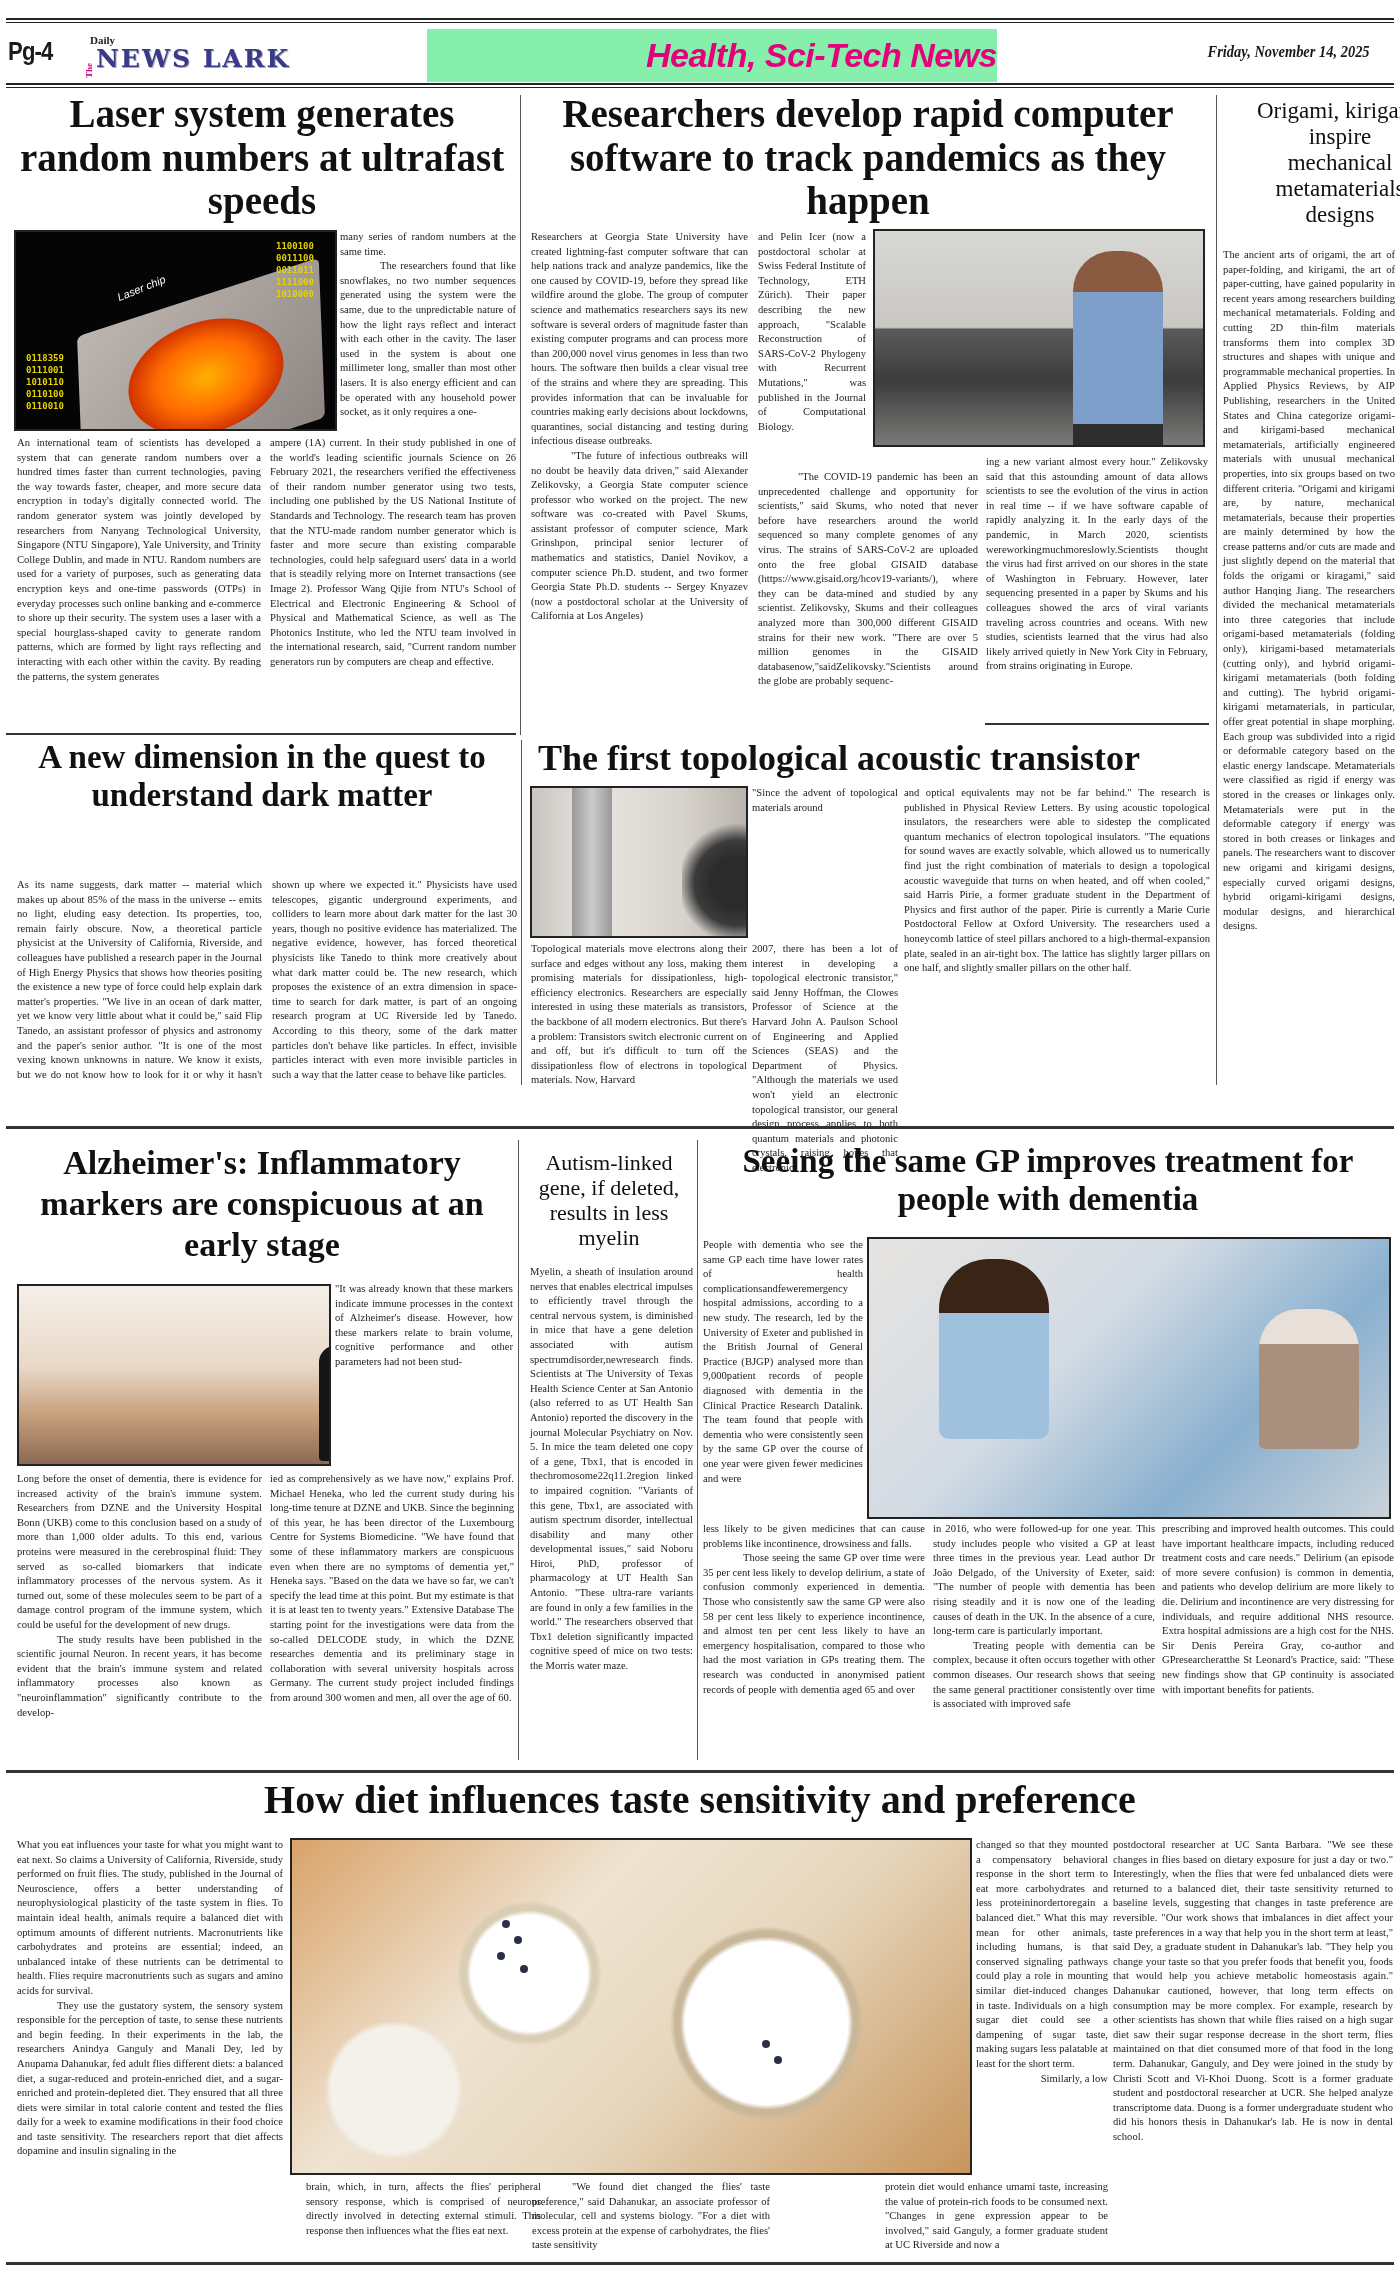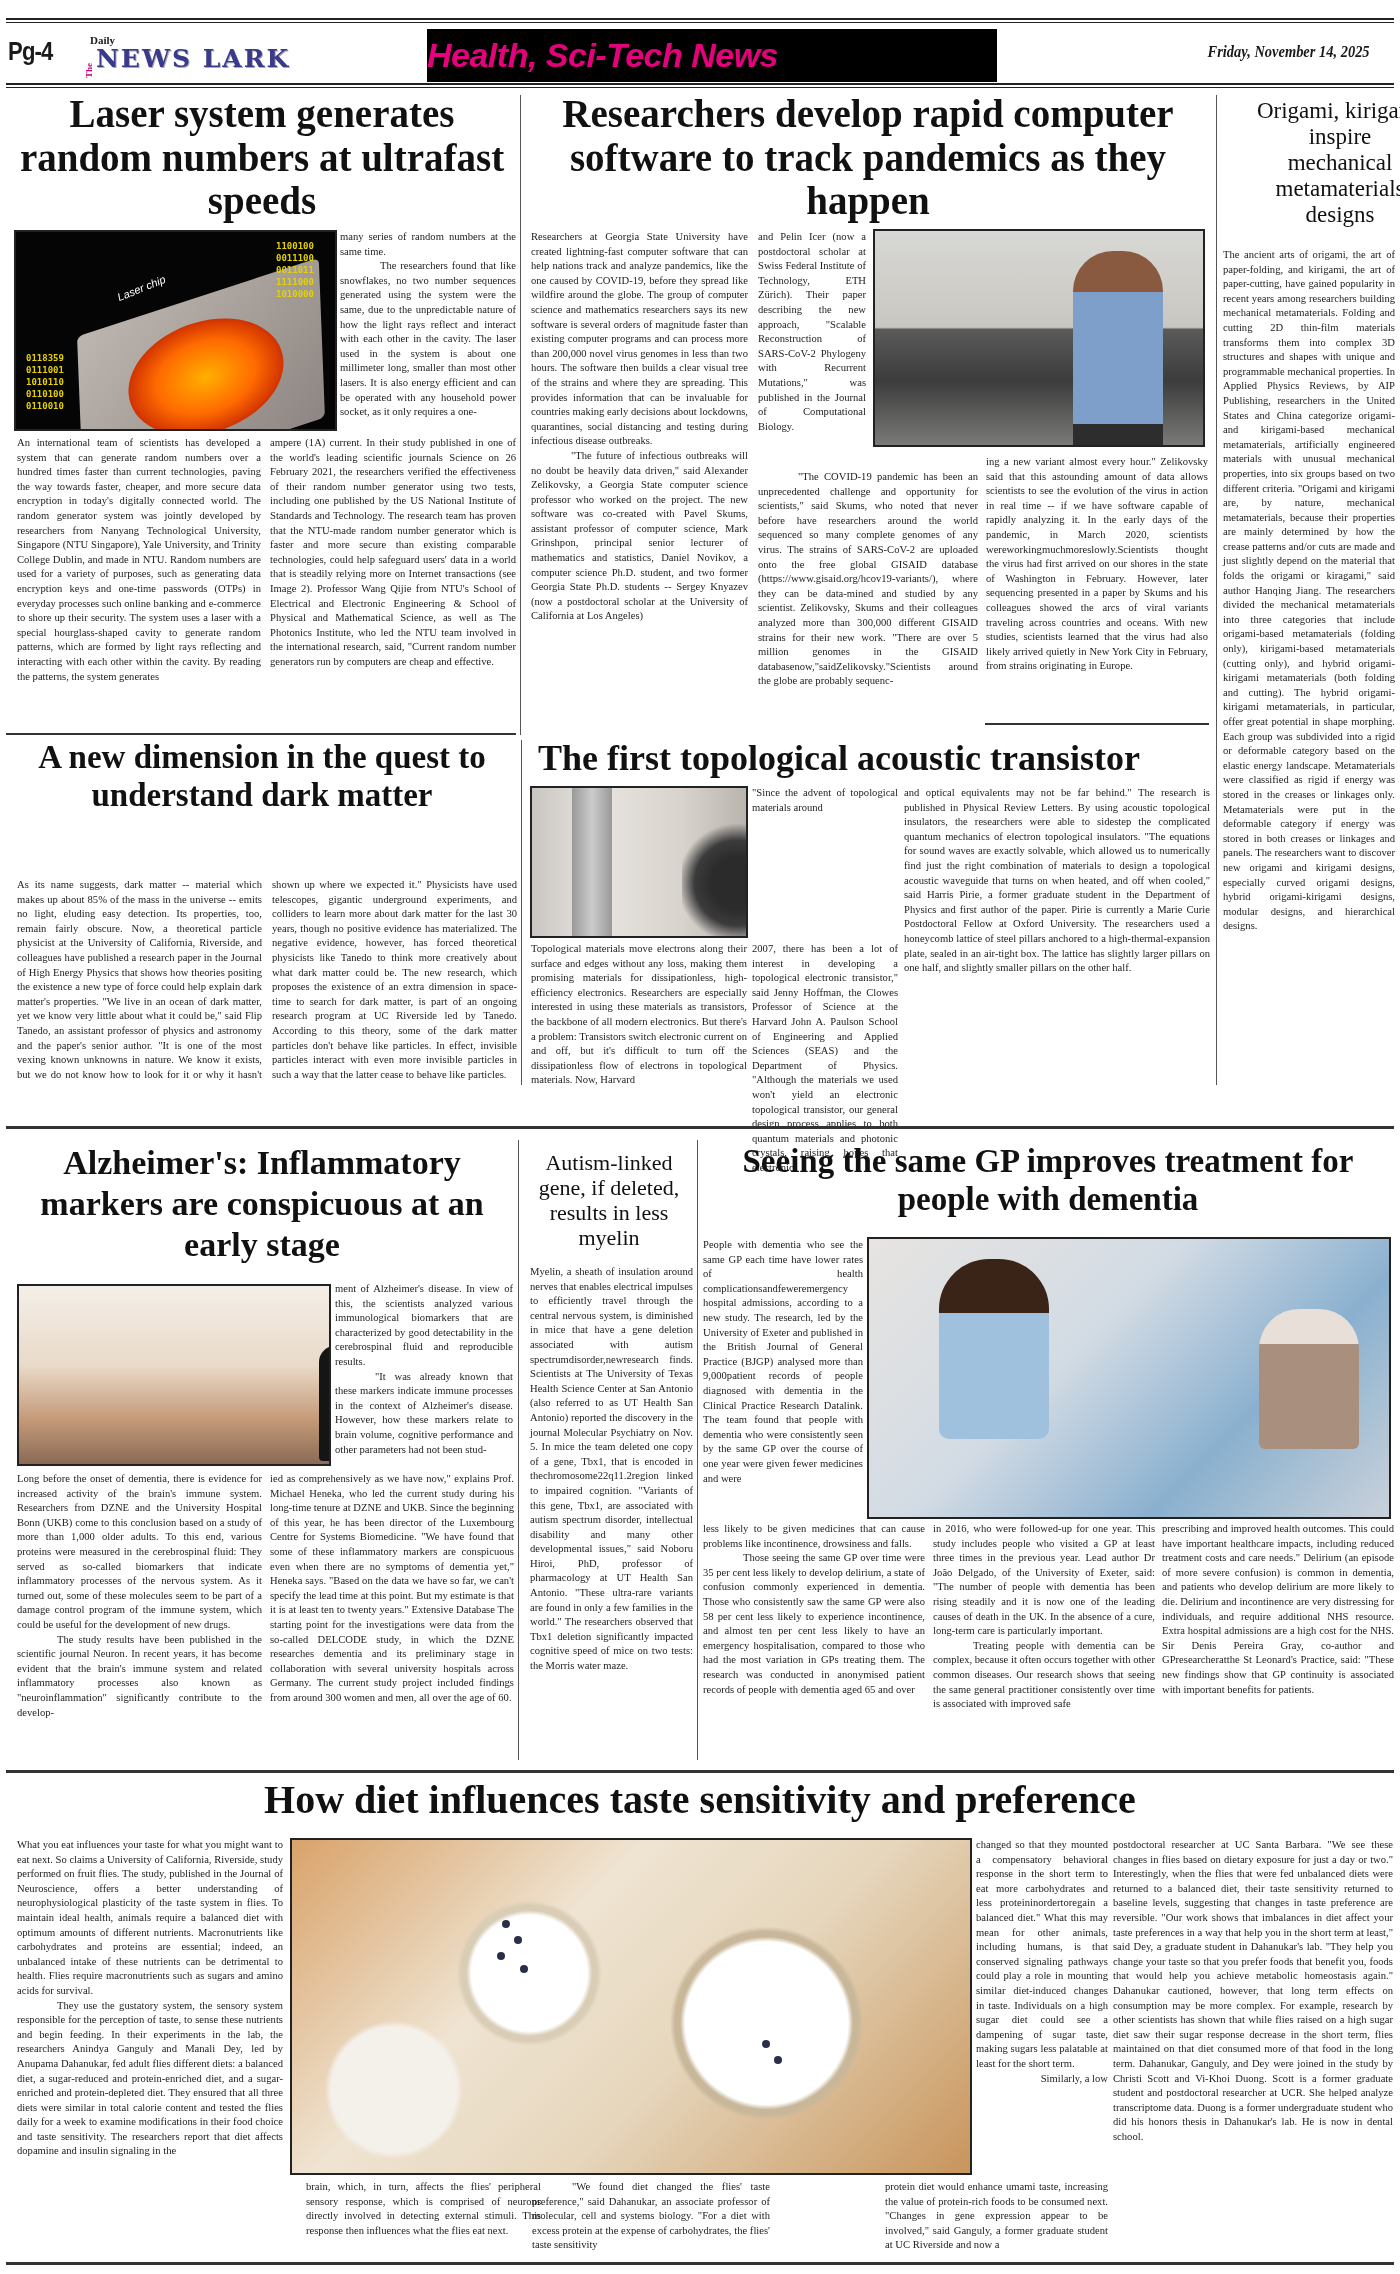--- a/index.html
+++ b/index.html
@@ -7,21 +7,21 @@
   body { position: relative; font-family: "Liberation Serif", "DejaVu Serif", serif; color: #1a1a1a; }
   .abs { position: absolute; }
   .rule2 { position: absolute; left: 6px; right: 6px; height: 5px; border-top: 2px solid #222; border-bottom: 1px solid #222; }
   .hr { position: absolute; height: 0; border-top: 2px solid #333; }
   .vr { position: absolute; width: 0; border-left: 1px solid #555; }
   
   .pg { left: 8px; top: 36px; font-family: "Liberation Sans", sans-serif; font-weight: bold; font-size: 26px; letter-spacing: -1px; transform: scaleX(0.85); transform-origin: left; }
   .logo-daily { left: 90px; top: 34px; font-size: 11px; font-weight: bold; font-family: "Liberation Serif", serif; }
   .logo-the { left: 84px; top: 52px; font-size: 9px; color: #c4007a; font-weight: bold; transform: rotate(-90deg); transform-origin: left top; }
   .logo-main { left: 96px; top: 44px; font-family: "DejaVu Serif", serif; font-size: 25px; font-weight: bold; color: #3a3a8a; letter-spacing: 2px; text-shadow: 1px 1px 0 #aab; }
-  .section-banner { left: 427px; top: 29px; width: 570px; height: 53px; background: #000000; display: flex; align-items: center; justify-content: flex-start; }
+  .section-banner { left: 427px; top: 29px; width: 570px; height: 53px; background: #86efac; display: flex; align-items: center; justify-content: flex-end; }
   .section-banner span { font-family: "Liberation Sans", sans-serif; font-style: italic; font-weight: bold; font-size: 34px; color: #e5007c; letter-spacing: -0.5px; }
   .date { right: 30px; top: 42px; font-style: italic; font-weight: bold; font-size: 17px; transform: scaleX(0.85); transform-origin: right; }
   
   .hl { font-family: "Liberation Serif", serif; font-weight: bold; text-align: center; line-height: 1.12; color: #111; }
   .hl-light { font-family: "Liberation Serif", serif; font-weight: normal; text-align: center; line-height: 1.12; color: #111; }
   
   .txt { font-size: 10.6px; line-height: 14.6px; text-align: justify; hyphens: auto; color: #222; }
   .txt p + p { text-indent: 40px; }
   .cols2 { column-count: 2; column-gap: 10px; }
   
@@ -126,21 +126,20 @@
 <div class="abs txt" style="left:752px; top:942px; width:146px;">2007, there has been a lot of interest in developing a topological electronic transistor," said Jenny Hoffman, the Clowes Professor of Science at the Harvard John A. Paulson School of Engineering and Applied Sciences (SEAS) and the Department of Physics. "Although the materials we used won't yield an electronic topological transistor, our general design process applies to both quantum materials and photonic crystals, raising hopes that electronic</div>
 <div class="abs txt" style="left:904px; top:786px; width:306px;">and optical equivalents may not be far behind." The research is published in Physical Review Letters. By using acoustic topological insulators, the researchers were able to sidestep the complicated quantum mechanics of electron topological insulators. "The equations for sound waves are exactly solvable, which allowed us to numerically find just the right combination of materials to design a topological acoustic waveguide that turns on when heated, and off when cooled," said Harris Pirie, a former graduate student in the Department of Physics and first author of the paper. Pirie is currently a Marie Curie Postdoctoral Fellow at Oxford University. The researchers used a honeycomb lattice of steel pillars anchored to a high-thermal-expansion plate, sealed in an air-tight box. The lattice has slightly larger pillars on one half, and slightly smaller pillars on the other half.</div>
 
 <div class="hr" style="left:6px; width:1388px; top:1126px; border-top-width:3px;"></div>
 
 <div class="abs hl" style="left:12px; top:1142px; width:500px; font-size:34px; line-height:41px;">Alzheimer's: Inflammatory markers are conspicuous at an early stage</div>
 <div class="img alz-img" style="left:17px; top:1284px; width:314px; height:182px;">
   <div class="man"></div>
 </div>
 <div class="abs txt" style="left:335px; top:1282px; width:178px;">
-  <p>ment of Alzheimer's disease. In view of this, the scientists analyzed various immunological biomarkers that are characterized by good detectability in the cerebrospinal fluid and reproducible results.</p>
   <p>"It was already known that these markers indicate immune processes in the context of Alzheimer's disease. However, how these markers relate to brain volume, cognitive performance and other parameters had not been stud-</p>
 </div>
 <div class="abs txt" style="left:17px; top:1472px; width:245px;">
   <p>Long before the onset of dementia, there is evidence for increased activity of the brain's immune system. Researchers from DZNE and the University Hospital Bonn (UKB) come to this conclusion based on a study of more than 1,000 older adults. To this end, various proteins were measured in the cerebrospinal fluid: They served as so-called biomarkers that indicate inflammatory processes of the nervous system. As it turned out, some of these molecules seem to be part of a damage control program of the immune system, which could be useful for the development of new drugs.</p>
   <p>The study results have been published in the scientific journal Neuron. In recent years, it has become evident that the brain's immune system and related inflammatory processes also known as "neuroinflammation" significantly contribute to the develop-</p>
 </div>
 <div class="abs txt" style="left:270px; top:1472px; width:244px;">ied as comprehensively as we have now," explains Prof. Michael Heneka, who led the current study during his long-time tenure at DZNE and UKB. Since the beginning of this year, he has been director of the Luxembourg Centre for Systems Biomedicine. "We have found that some of these inflammatory markers are conspicuous even when there are no symptoms of dementia yet," Heneka says. "Based on the data we have so far, we can't specify the lead time at this point. But my estimate is that it is at least ten to twenty years." Extensive Database The starting point for the investigations were data from the so-called DELCODE study, in which the DZNE researches dementia and its preliminary stage in collaboration with several university hospitals across Germany. The current study project included findings from around 300 women and men, all over the age of 60.</div>
 
 <div class="abs hl-light" style="left:524px; top:1150px; width:170px; font-size:22px; line-height:25px;">Autism-linked gene, if deleted, results in less myelin</div>
 <div class="abs txt" style="left:530px; top:1265px; width:163px;">Myelin, a sheath of insulation around nerves that enables electrical impulses to efficiently travel through the central nervous system, is diminished in mice that have a gene deletion associated with autism spectrumdisorder,newresearch finds. Scientists at The University of Texas Health Science Center at San Antonio (also referred to as UT Health San Antonio) reported the discovery in the journal Molecular Psychiatry on Nov. 5. In mice the team deleted one copy of a gene, Tbx1, that is encoded in thechromosome22q11.2region linked to impaired cognition. "Variants of this gene, Tbx1, are associated with autism spectrum disorder, intellectual disability and many other developmental issues," said Noboru Hiroi, PhD, professor of pharmacology at UT Health San Antonio. "These ultra-rare variants are found in only a few families in the world." The researchers observed that Tbx1 deletion significantly impacted cognitive speed of mice on two tests: the Morris water maze.</div>

